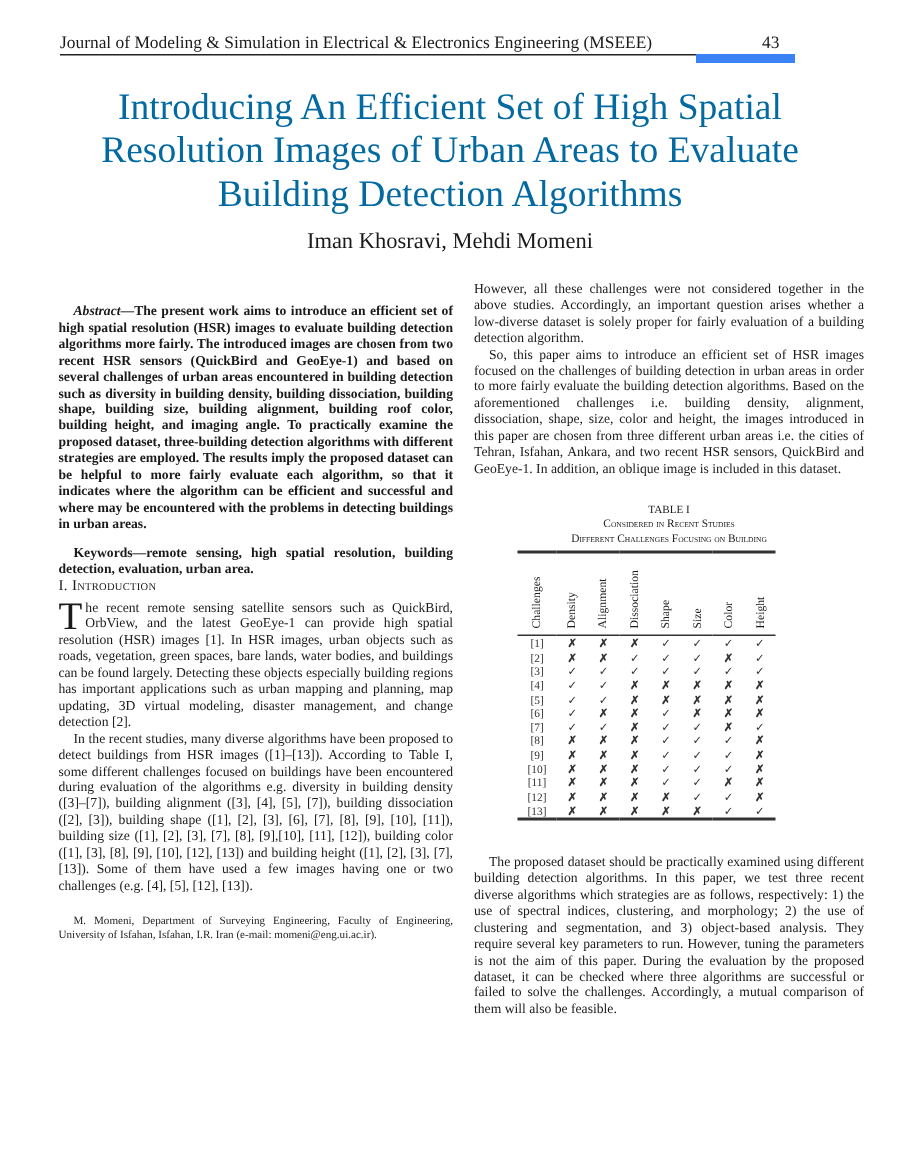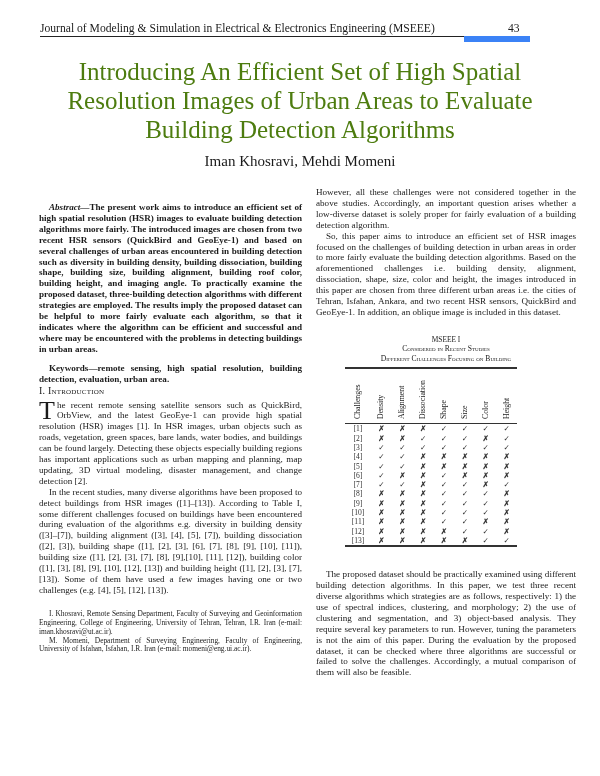--- a/index.html
+++ b/index.html
@@ -9,21 +9,21 @@
   .header {
     position: absolute; left: 40px; top: 22px; width: 426px;
     font-size: 11.6px; line-height: 14px; white-space: nowrap;
     border-bottom: 1px solid #222; padding-bottom: 0;
   }
   .header .journal { display: inline-block; }
   .pagenum-wrap { position: absolute; left: 480px; top: 22px; width: 40px; font-size: 11.6px; line-height: 14px; border-bottom: 6px solid #3b82f6; padding-left: 44px; width: 66px; left: 464px;}
 
   .title {
     position: absolute; left: 40px; top: 57px; width: 520px; text-align: center;
-    font-size: 25px; line-height: 29px; color: #4d7c0f;
+    font-size: 25px; line-height: 29px; color: #0369a1;
   }
   .authors {
     position: absolute; left: 40px; top: 155px; width: 520px; text-align: center;
     font-size: 15px; line-height: 12px;
   }
 
   .col-left { position: absolute; left: 39px; top: 200px; width: 263px; }
   .col-right { position: absolute; left: 316px; top: 187px; width: 260px; }
 
   .p { font-size: 9.1px; line-height: 10.9px; text-align: justify; text-align-last: left; }
@@ -95,31 +95,30 @@
   </div>
 
   <div class="section-head">I. Introduction</div>
 
   <div class="p">
     <span class="dropcap">T</span><span>he recent remote sensing satellite sensors such as QuickBird, OrbView, and the latest GeoEye-1 can provide high spatial resolution (HSR) images [1]. In HSR images, urban objects such as roads, vegetation, green spaces, bare lands, water bodies, and buildings can be found largely. Detecting these objects especially building regions has important applications such as urban mapping and planning, map updating, 3D virtual modeling, disaster management, and change detection [2].</span>
   </div>
   <div class="p indent">In the recent studies, many diverse algorithms have been proposed to detect buildings from HSR images ([1]–[13]). According to Table I, some different challenges focused on buildings have been encountered during evaluation of the algorithms e.g. diversity in building density ([3]–[7]), building alignment ([3], [4], [5], [7]), building dissociation ([2], [3]), building shape ([1], [2], [3], [6], [7], [8], [9], [10], [11]), building size ([1], [2], [3], [7], [8], [9],[10], [11], [12]), building color ([1], [3], [8], [9], [10], [12], [13]) and building height ([1], [2], [3], [7], [13]). Some of them have used a few images having one or two challenges (e.g. [4], [5], [12], [13]).</div>
 
   <div class="footnote">
-    <div class="fn">I. Khosravi, Remote Sensing Department, Faculty of Surveying and Geoinformation Engineering, College of Engineering, University of Tehran, Tehran, I.R. Iran (e-mail: iman.khosravi@ut.ac.ir).</div>
     <div class="fn">M. Momeni, Department of Surveying Engineering, Faculty of Engineering, University of Isfahan, Isfahan, I.R. Iran (e-mail: momeni@eng.ui.ac.ir).</div>
   </div>
 </div>
 
 <div class="col-right">
   <div class="p">However, all these challenges were not considered together in the above studies. Accordingly, an important question arises whether a low-diverse dataset is solely proper for fairly evaluation of a building detection algorithm.</div>
   <div class="p indent">So, this paper aims to introduce an efficient set of HSR images focused on the challenges of building detection in urban areas in order to more fairly evaluate the building detection algorithms. Based on the aforementioned challenges i.e. building density, alignment, dissociation, shape, size, color and height, the images introduced in this paper are chosen from three different urban areas i.e. the cities of Tehran, Isfahan, Ankara, and two recent HSR sensors, QuickBird and GeoEye-1. In addition, an oblique image is included in this dataset.</div>
 
   <div class="table-caption">
-    <div class="tnum">MSEEE I</div>
+    <div class="tnum">TABLE I</div>
     <div>Considered in Recent Studies</div>
     <div>Different Challenges Focusing on Building</div>
   </div>
 
   <div class="table-wrap">
     <table class="chal">
       <thead>
         <tr>
           <th>
               <div class="cellbox">

